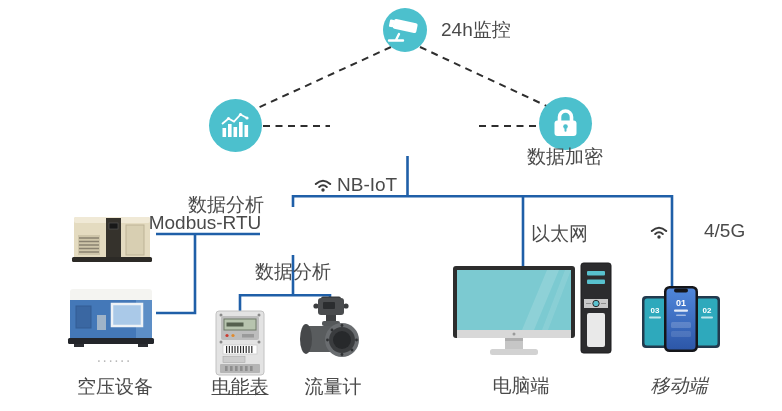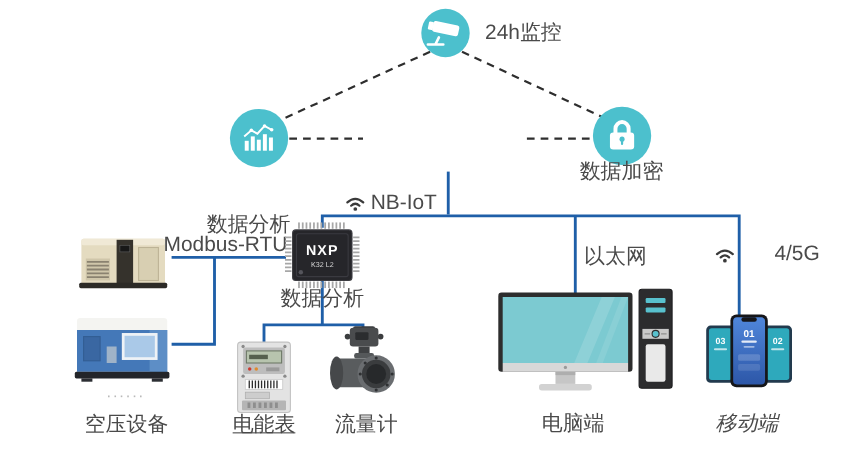--- a/index.html
+++ b/index.html
@@ -79,35 +79,20 @@
 
   <svg class="abs" style="left:314px;top:177px;" width="18" height="15" viewBox="0 0 18 15">
     <path d="M1.8,7 Q9,0.5 16.2,7" stroke="#3a3a3a" stroke-width="2" fill="none" stroke-linecap="round"></path>
     <path d="M5.2,10 Q9,6.4 12.8,10" stroke="#3a3a3a" stroke-width="2" fill="none" stroke-linecap="round"></path>
     <circle cx="9" cy="13" r="1.7" fill="#3a3a3a"></circle>
   </svg>
   <div class="lbl" style="left:337px;top:177px;">NB-IoT</div>
 
   <div class="lbl c" style="left:205px;top:215px;">Modbus-RTU</div>
 
-  <div class="abs" style="left:259px;top:202px;width:68px;height:60px;">
-    <svg width="68" height="60" viewBox="0 0 68 60">
-      <g stroke="#a7a7a7">
-        <path d="M12,3 H56" stroke-width="6" stroke-dasharray="1.6 1.8"></path>
-        <path d="M12,57 H56" stroke-width="6" stroke-dasharray="1.6 1.8"></path>
-        <path d="M3,13 V47" stroke-width="6" stroke-dasharray="1.6 1.8"></path>
-        <path d="M65,13 V47" stroke-width="6" stroke-dasharray="1.6 1.8"></path>
-      </g>
-      <rect x="7" y="7" width="54" height="46" rx="3" fill="#26262a" stroke="#3d3d42"></rect>
-      <rect x="10.5" y="10.5" width="47" height="39" rx="2" fill="none" stroke="#3a3a40" stroke-width="1"></rect>
-      <text x="34" y="30" text-anchor="middle" font-size="13" font-weight="bold" fill="#fff" letter-spacing="1">NXP</text>
-      <text x="34" y="41" text-anchor="middle" font-size="6.5" fill="#d4d4d4">K32 L2</text>
-      <circle cx="14.5" cy="45.5" r="2" fill="#55555c"></circle>
-    </svg>
-  </div>
   <div class="lbl c" style="left:293px;top:264px;">数据分析</div>
 
   <div class="lbl" style="left:531px;top:226px;">以太网</div>
 
   <svg class="abs" style="left:650px;top:224px;" width="18" height="15" viewBox="0 0 18 15">
     <path d="M1.8,7 Q9,0.5 16.2,7" stroke="#3a3a3a" stroke-width="2" fill="none" stroke-linecap="round"></path>
     <path d="M5.2,10 Q9,6.4 12.8,10" stroke="#3a3a3a" stroke-width="2" fill="none" stroke-linecap="round"></path>
     <circle cx="9" cy="13" r="1.7" fill="#3a3a3a"></circle>
   </svg>
   <div class="lbl" style="left:704px;top:223px;">4/5G</div>

